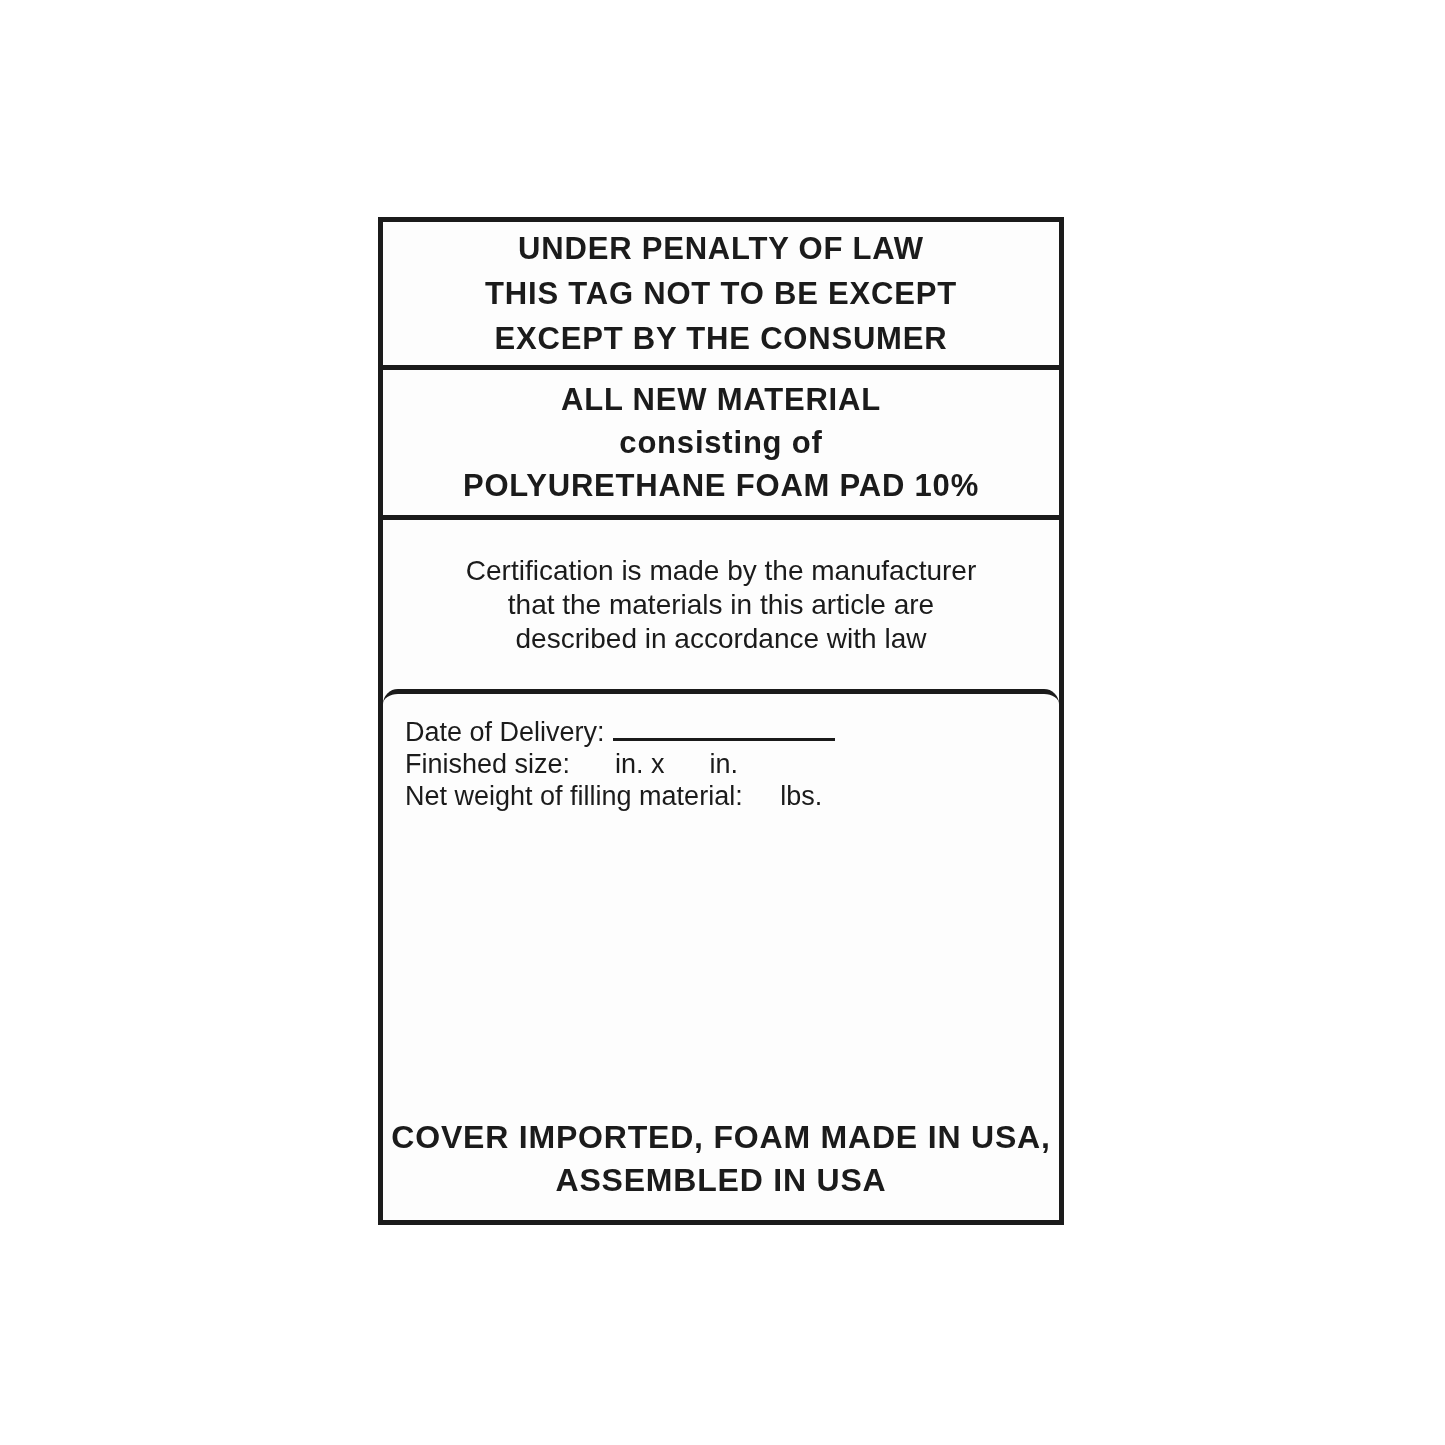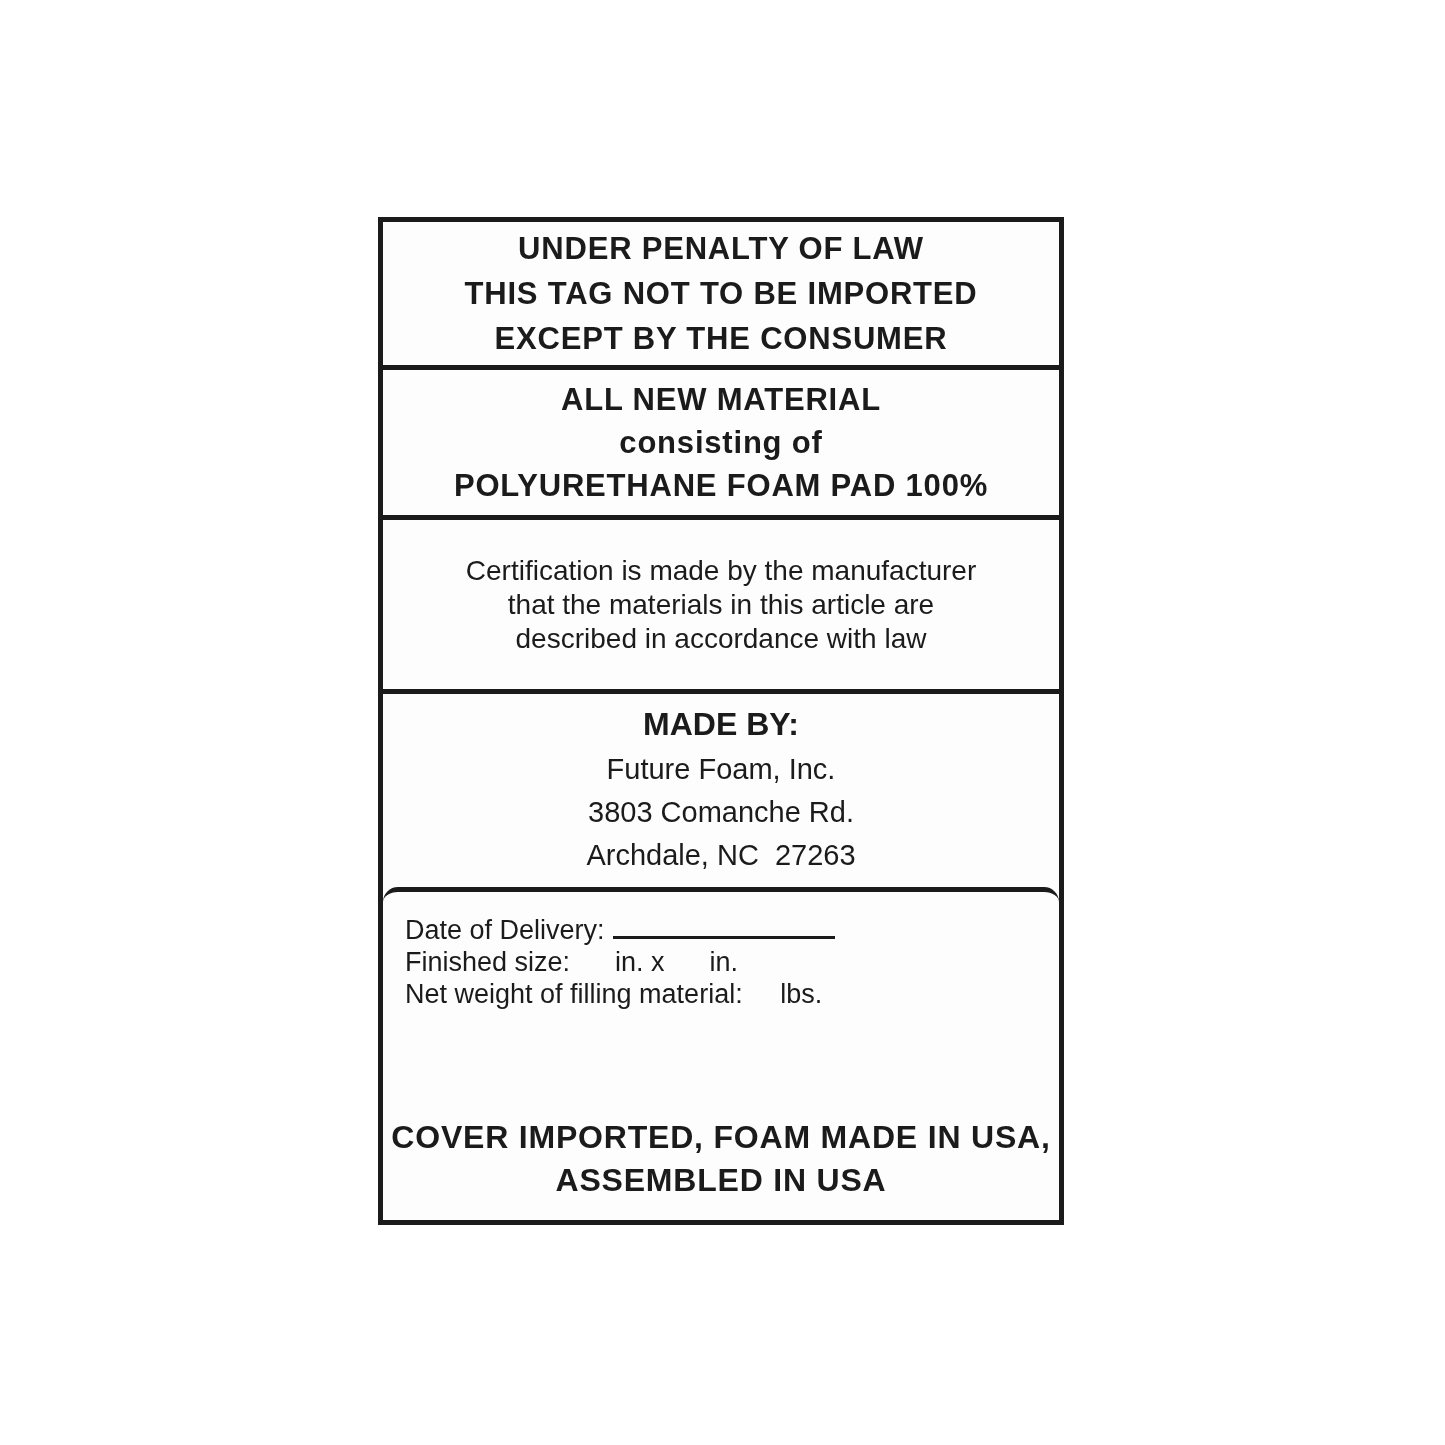--- a/index.html
+++ b/index.html
@@ -58,43 +58,37 @@
   }
 </style>
 </head>
 <body>
 
 <div class="canvas">
   <div class="tag">
 
     <div class="sec sec-penalty">
       <div class="line bold-big">UNDER PENALTY OF LAW</div>
-      <div class="line bold-big">THIS TAG NOT TO BE IMPORTED</div>
+      <div class="line bold-big">THIS TAG NOT TO BE EXCEPT</div>
       <div class="line bold-big">EXCEPT BY THE CONSUMER</div>
     </div>
 
     <div class="sec sec-material">
       <div class="line bold-big">ALL NEW MATERIAL</div>
       <div class="line bold-big">consisting of</div>
-      <div class="line bold-big">POLYURETHANE FOAM PAD 100%</div>
+      <div class="line bold-big">POLYURETHANE FOAM PAD 10%</div>
     </div>
 
 
     <div class="sec sec-cert">
       <div class="line cert-text">Certification is made by the manufacturer</div>
       <div class="line cert-text">that the materials in this article are</div>
       <div class="line cert-text">described in accordance with law</div>
     </div>
 
-    <div class="sec sec-madeby">
-      <div class="line madeby-heading">MADE BY:</div>
-      <div class="line address-line">Future Foam, Inc.</div>
-      <div class="line address-line">3803 Comanche Rd.</div>
-      <div class="line address-line">Archdale, NC  27263</div>
-    </div>
 
     <div class="sec sec-details">
       <div class="detail-line">
         <span class="line">Date of Delivery:</span><span class="blank-line"></span>
       </div>
       <div class="detail-line line">Finished size:      in. x      in.</div>
       <div class="detail-line line">Net weight of filling material:     lbs.</div>
       <div class="origin-block">
         <div class="line">COVER IMPORTED, FOAM MADE IN USA,</div>
         <div class="line">ASSEMBLED IN USA</div>

